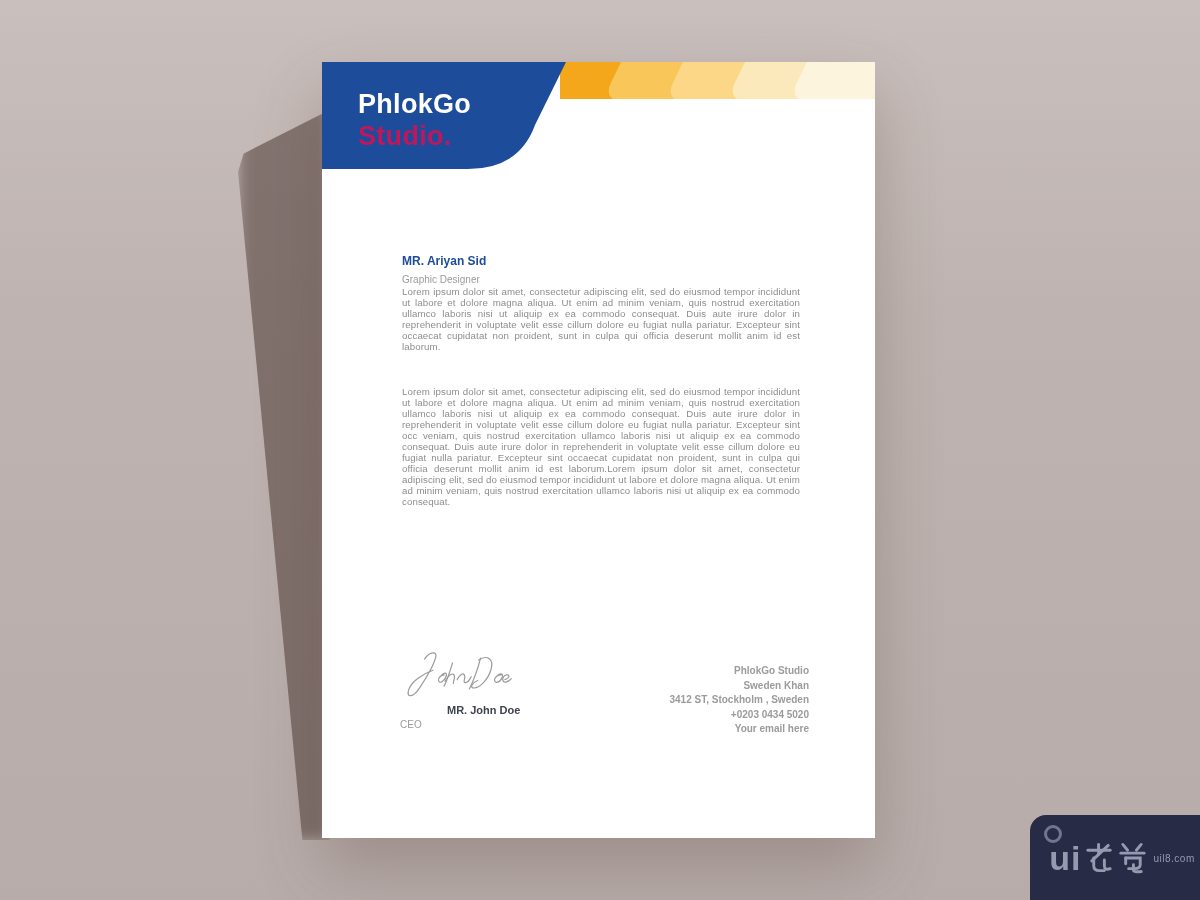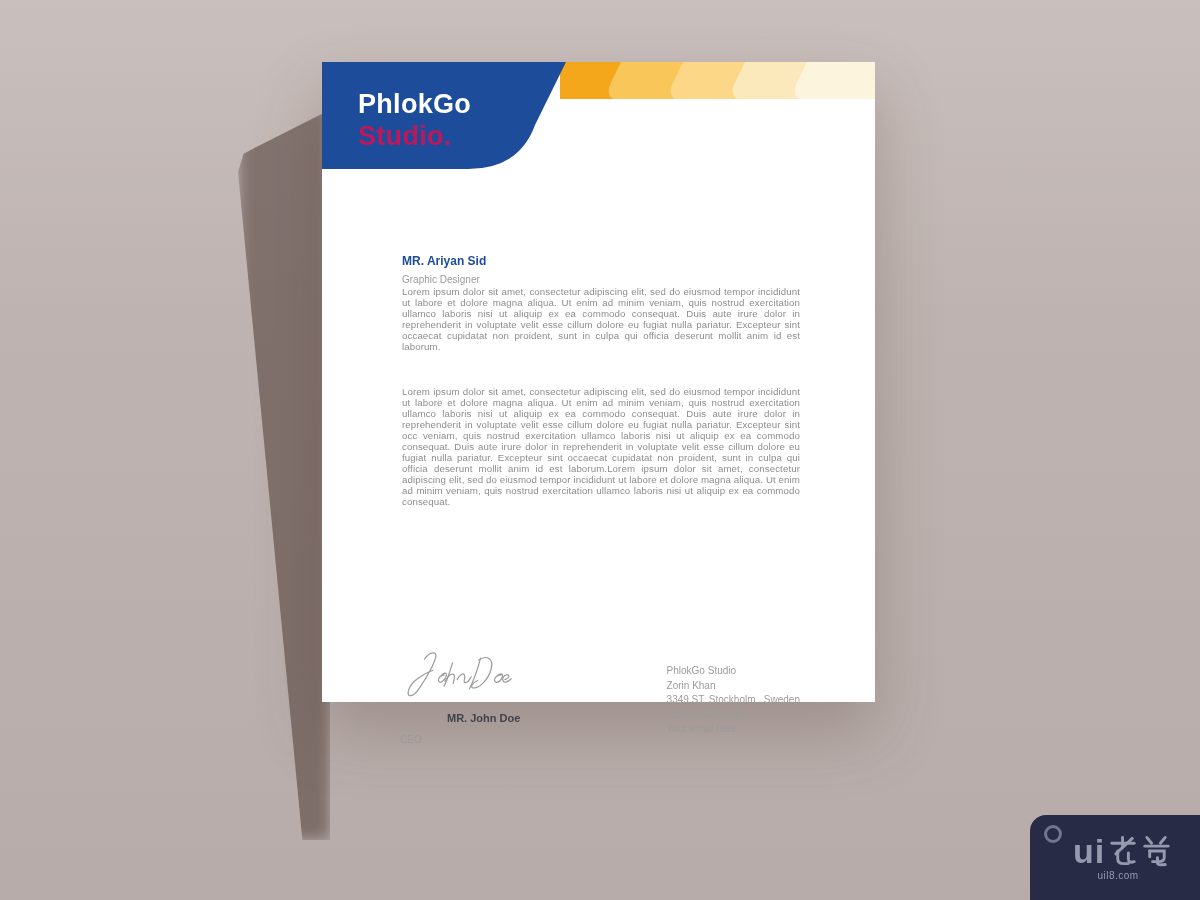--- a/index.html
+++ b/index.html
@@ -10,21 +10,21 @@
   }
   
   .cast-shadow{
     position:absolute;left:238px;top:106px;width:92px;height:734px;
     background:rgba(78,59,52,0.55);
     clip-path:polygon(100% 0.5%,6% 6.5%,0 9%,70% 100%,100% 100%);
     filter:blur(7px);
   }
   
   .page{
-    position:absolute;left:322px;top:62px;width:553px;height:640px;
+    position:absolute;left:322px;top:62px;width:553px;height:776px;
     background:#ffffff;
     box-shadow:0 30px 60px rgba(92,72,62,0.30);
   }
   
   .stripes{position:absolute;left:238px;top:0;width:315px;height:37px;overflow:hidden;}
   .stripe{position:absolute;top:-2px;height:41px;width:420px;transform:skewX(-26deg);transform-origin:top left;border-bottom-left-radius:18px;}
   .header-shape{position:absolute;left:0;top:0;width:245px;height:108px;}
   .logo-block{position:absolute;left:36px;top:26px;line-height:32px;font-weight:700;font-size:27px;letter-spacing:0.3px;}
   .logo-line1{color:#ffffff;}
   .logo-line2{color:#be185d;}
@@ -37,39 +37,39 @@
     position:absolute;left:80px;width:398px;
     color:#8d8d8d;font-size:9.7px;line-height:11px;
     text-align:justify;letter-spacing:0.1px;
   }
   .para1{top:214px;}
   .para2{top:314px;}
   .para3{top:494px;}
   
   .signoff{position:absolute;left:78px;top:584px;}
   .signature-svg{display:block;}
-  .signer-name{color:#3f434c;font-weight:700;font-size:11px;margin-top:10px;padding-left:47px;}
-  .signer-role{color:#9b9b9b;font-size:10px;margin-top:10px;}
+  .signer-name{color:#3f434c;font-weight:700;font-size:11px;margin-top:2px;padding-left:47px;}
+  .signer-role{color:#9b9b9b;font-size:10px;margin-top:3px;}
   
   .contact{
-    position:absolute;right:75px;top:602px;text-align:left;
-    color:#9b9b9b;font-size:10px;line-height:14.6px;
+    position:absolute;right:66px;top:602px;text-align:right;
+    color:#9b9b9b;font-size:10px;line-height:14.6px;font-weight:bold;
   }
   
   .footer-wrap{position:absolute;left:68px;bottom:0;width:414px;height:50px;}
   .footer-shape{position:absolute;left:0;top:0;}
   .footer-site{
     position:absolute;left:0;right:0;top:16px;text-align:center;
     color:#3d4250;font-size:9px;font-weight:700;letter-spacing:3.5px;
   }
   
   .watermark{
     position:absolute;right:0;bottom:0;width:170px;height:85px;
     background:#272b45;border-top-left-radius:16px;
-    display:flex;flex-direction:column;align-items:center;justify-content:center;
+    display:flex;flex-direction:row;align-items:center;justify-content:center;
     cursor:pointer;
   }
   .wm-ring{position:absolute;left:14px;top:10px;width:12px;height:12px;border:3px solid #70768e;border-radius:50%;}
   .wm-row{display:flex;align-items:center;gap:4px;margin-left:14px;}
   .wm-ui{color:#959aaf;font-weight:700;font-size:34px;letter-spacing:1px;line-height:34px;}
   .wm-domain{color:#959aaf;font-size:10px;margin-top:2px;margin-left:6px;letter-spacing:0.5px;}
 </style>
 </head>
 <body>
 
@@ -114,22 +114,22 @@
         <path d="M98,34 c5,-6 9,-5 7,0 c-2,5 -8,7 -8,2 c0,-3 4,-5 7,-5"></path>
         <path d="M108,36 c4,-1 6,-4 3,-5 c-3,-1 -6,3 -5,6 c1,3 5,2 9,-2"></path>
       </g>
     </svg>
     <div class="signer-name">MR. John Doe</div>
     <div class="signer-role">CEO</div>
   </div>
 
   <div class="contact">
     <div>PhlokGo Studio</div>
-    <div>Zorin Khan</div>
-    <div>3349 ST, Stockholm , Sweden</div>
+    <div>Sweden Khan</div>
+    <div>3412 ST, Stockholm , Sweden</div>
     <div>+0203 0434 5020</div>
     <div>Your email here</div>
   </div>
 
 
 </div>
 
 <div class="watermark">
   <span class="wm-ring"></span>
   <div class="wm-row">

